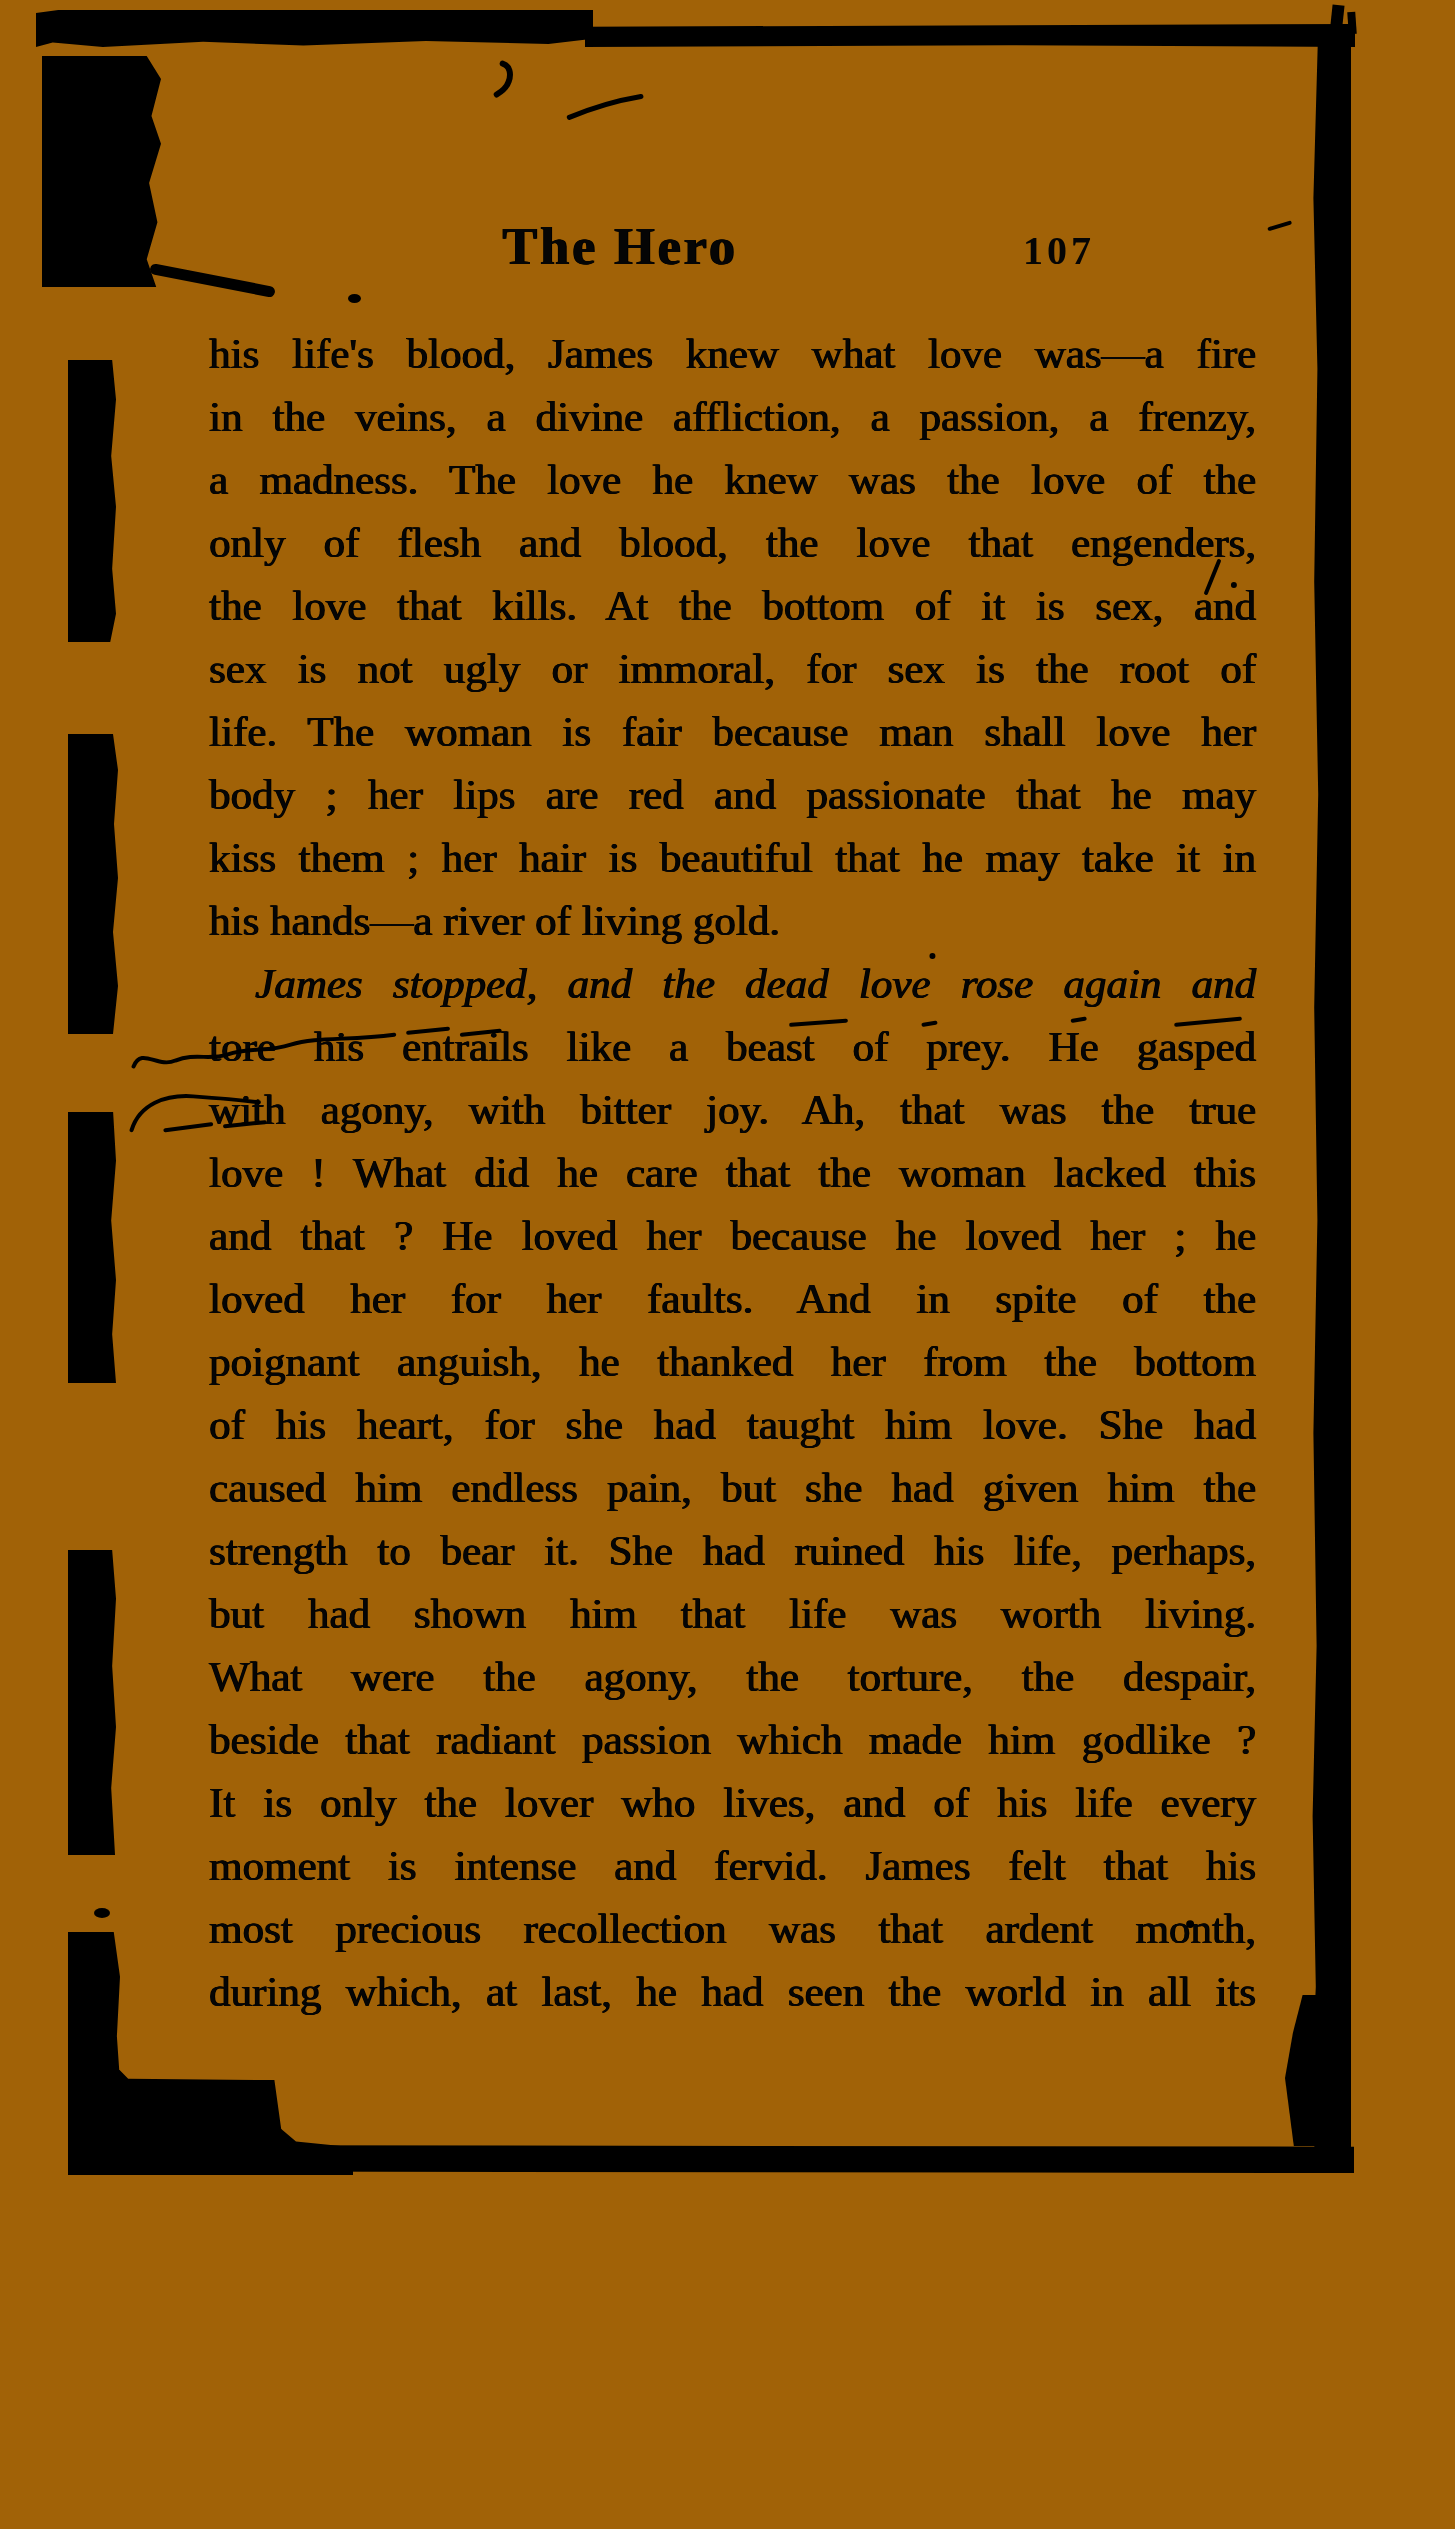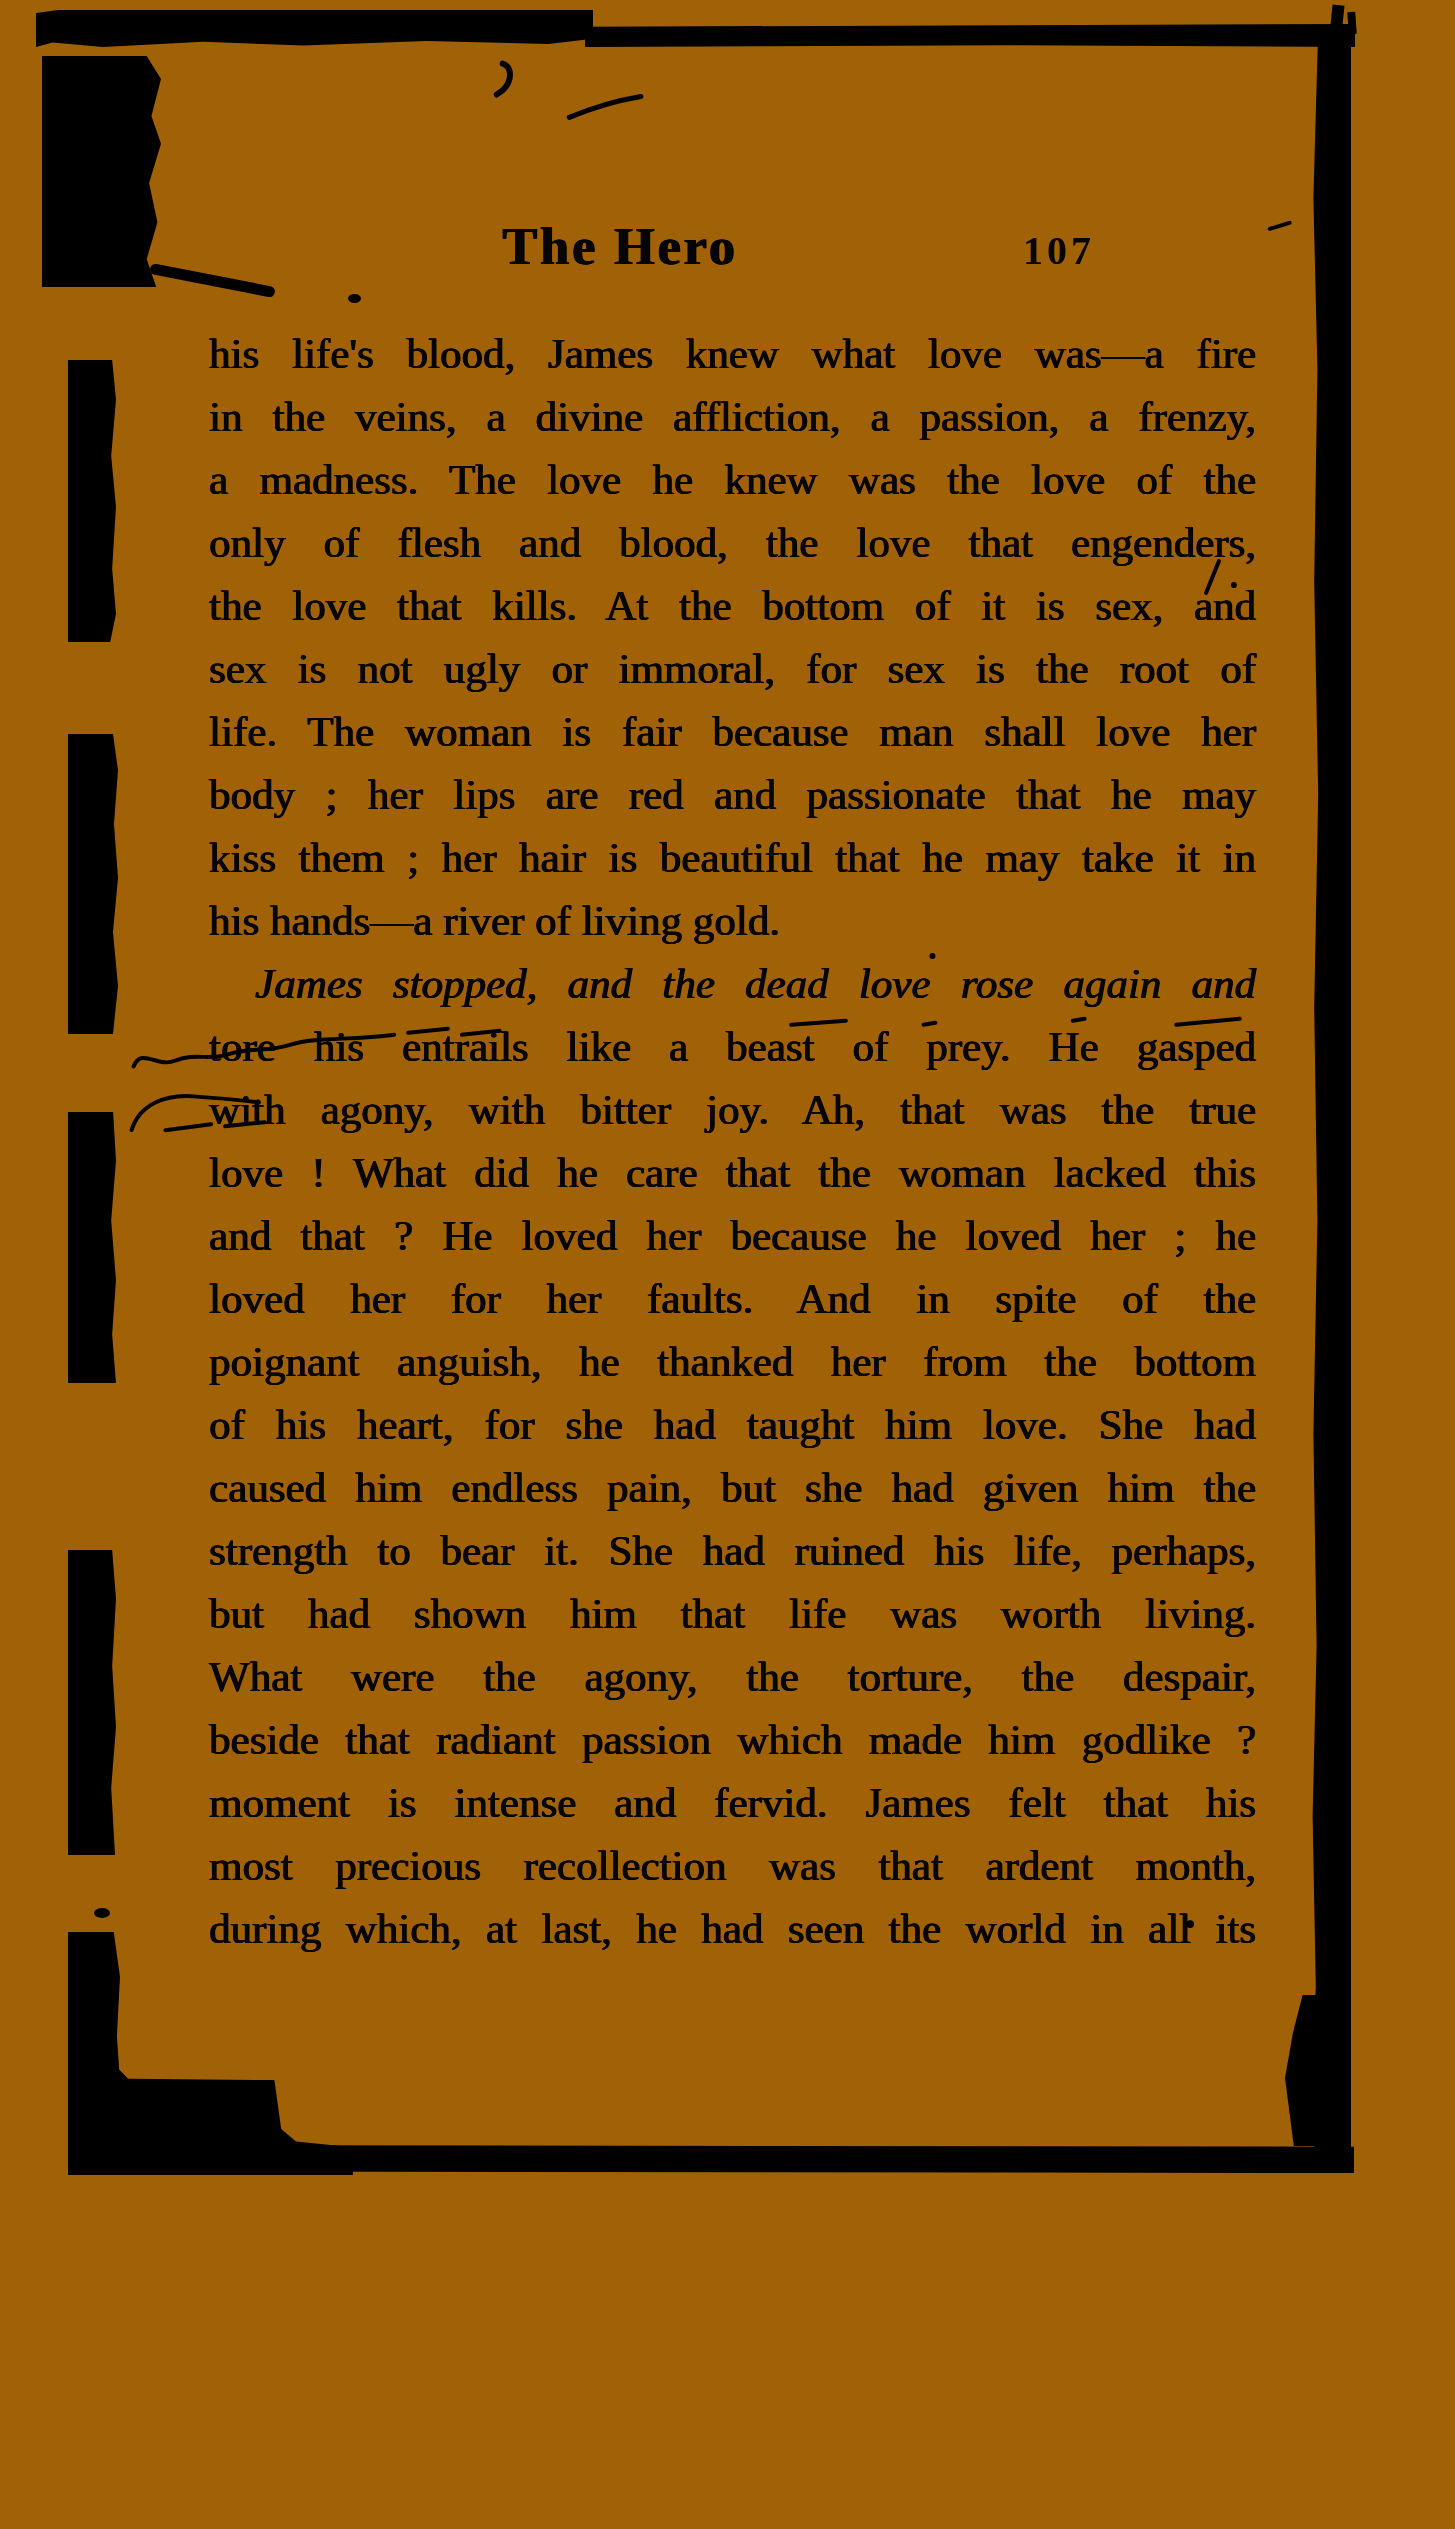--- a/index.html
+++ b/index.html
@@ -113,20 +113,21 @@
     <div class="line">love !  What did he care that the woman lacked this</div>
     <div class="line">and that ?  He loved her because he loved her ; he</div>
     <div class="line">loved her for her faults.  And in spite of the</div>
     <div class="line">poignant anguish, he thanked her from the bottom</div>
     <div class="line">of his heart, for she had taught him love.  She had</div>
     <div class="line">caused him endless pain, but she had given him the</div>
     <div class="line">strength to bear it.  She had ruined his life, perhaps,</div>
     <div class="line">but had shown him that life was worth living.</div>
     <div class="line">What were the agony, the torture, the despair,</div>
     <div class="line">beside that radiant passion which made him godlike ?</div>
+    <div class="line">It is only the lover who lives, and of his life every</div>
     <div class="line">moment is intense and fervid.  James felt that his</div>
     <div class="line">most precious recollection was that ardent month,</div>
     <div class="line">during which, at last, he had seen the world in all its</div>
   </div>
 
   <svg class="pencil" viewBox="0 0 1463 2542" xmlns="http://www.w3.org/2000/svg">
     <g fill="none" stroke="#000" stroke-width="4" stroke-linecap="round">
 
       <path d="M134,1072 C142,1052 158,1074 176,1066 C196,1058 210,1066 228,1060 C252,1052 268,1058 292,1050 C318,1042 350,1046 396,1040"></path>
 

